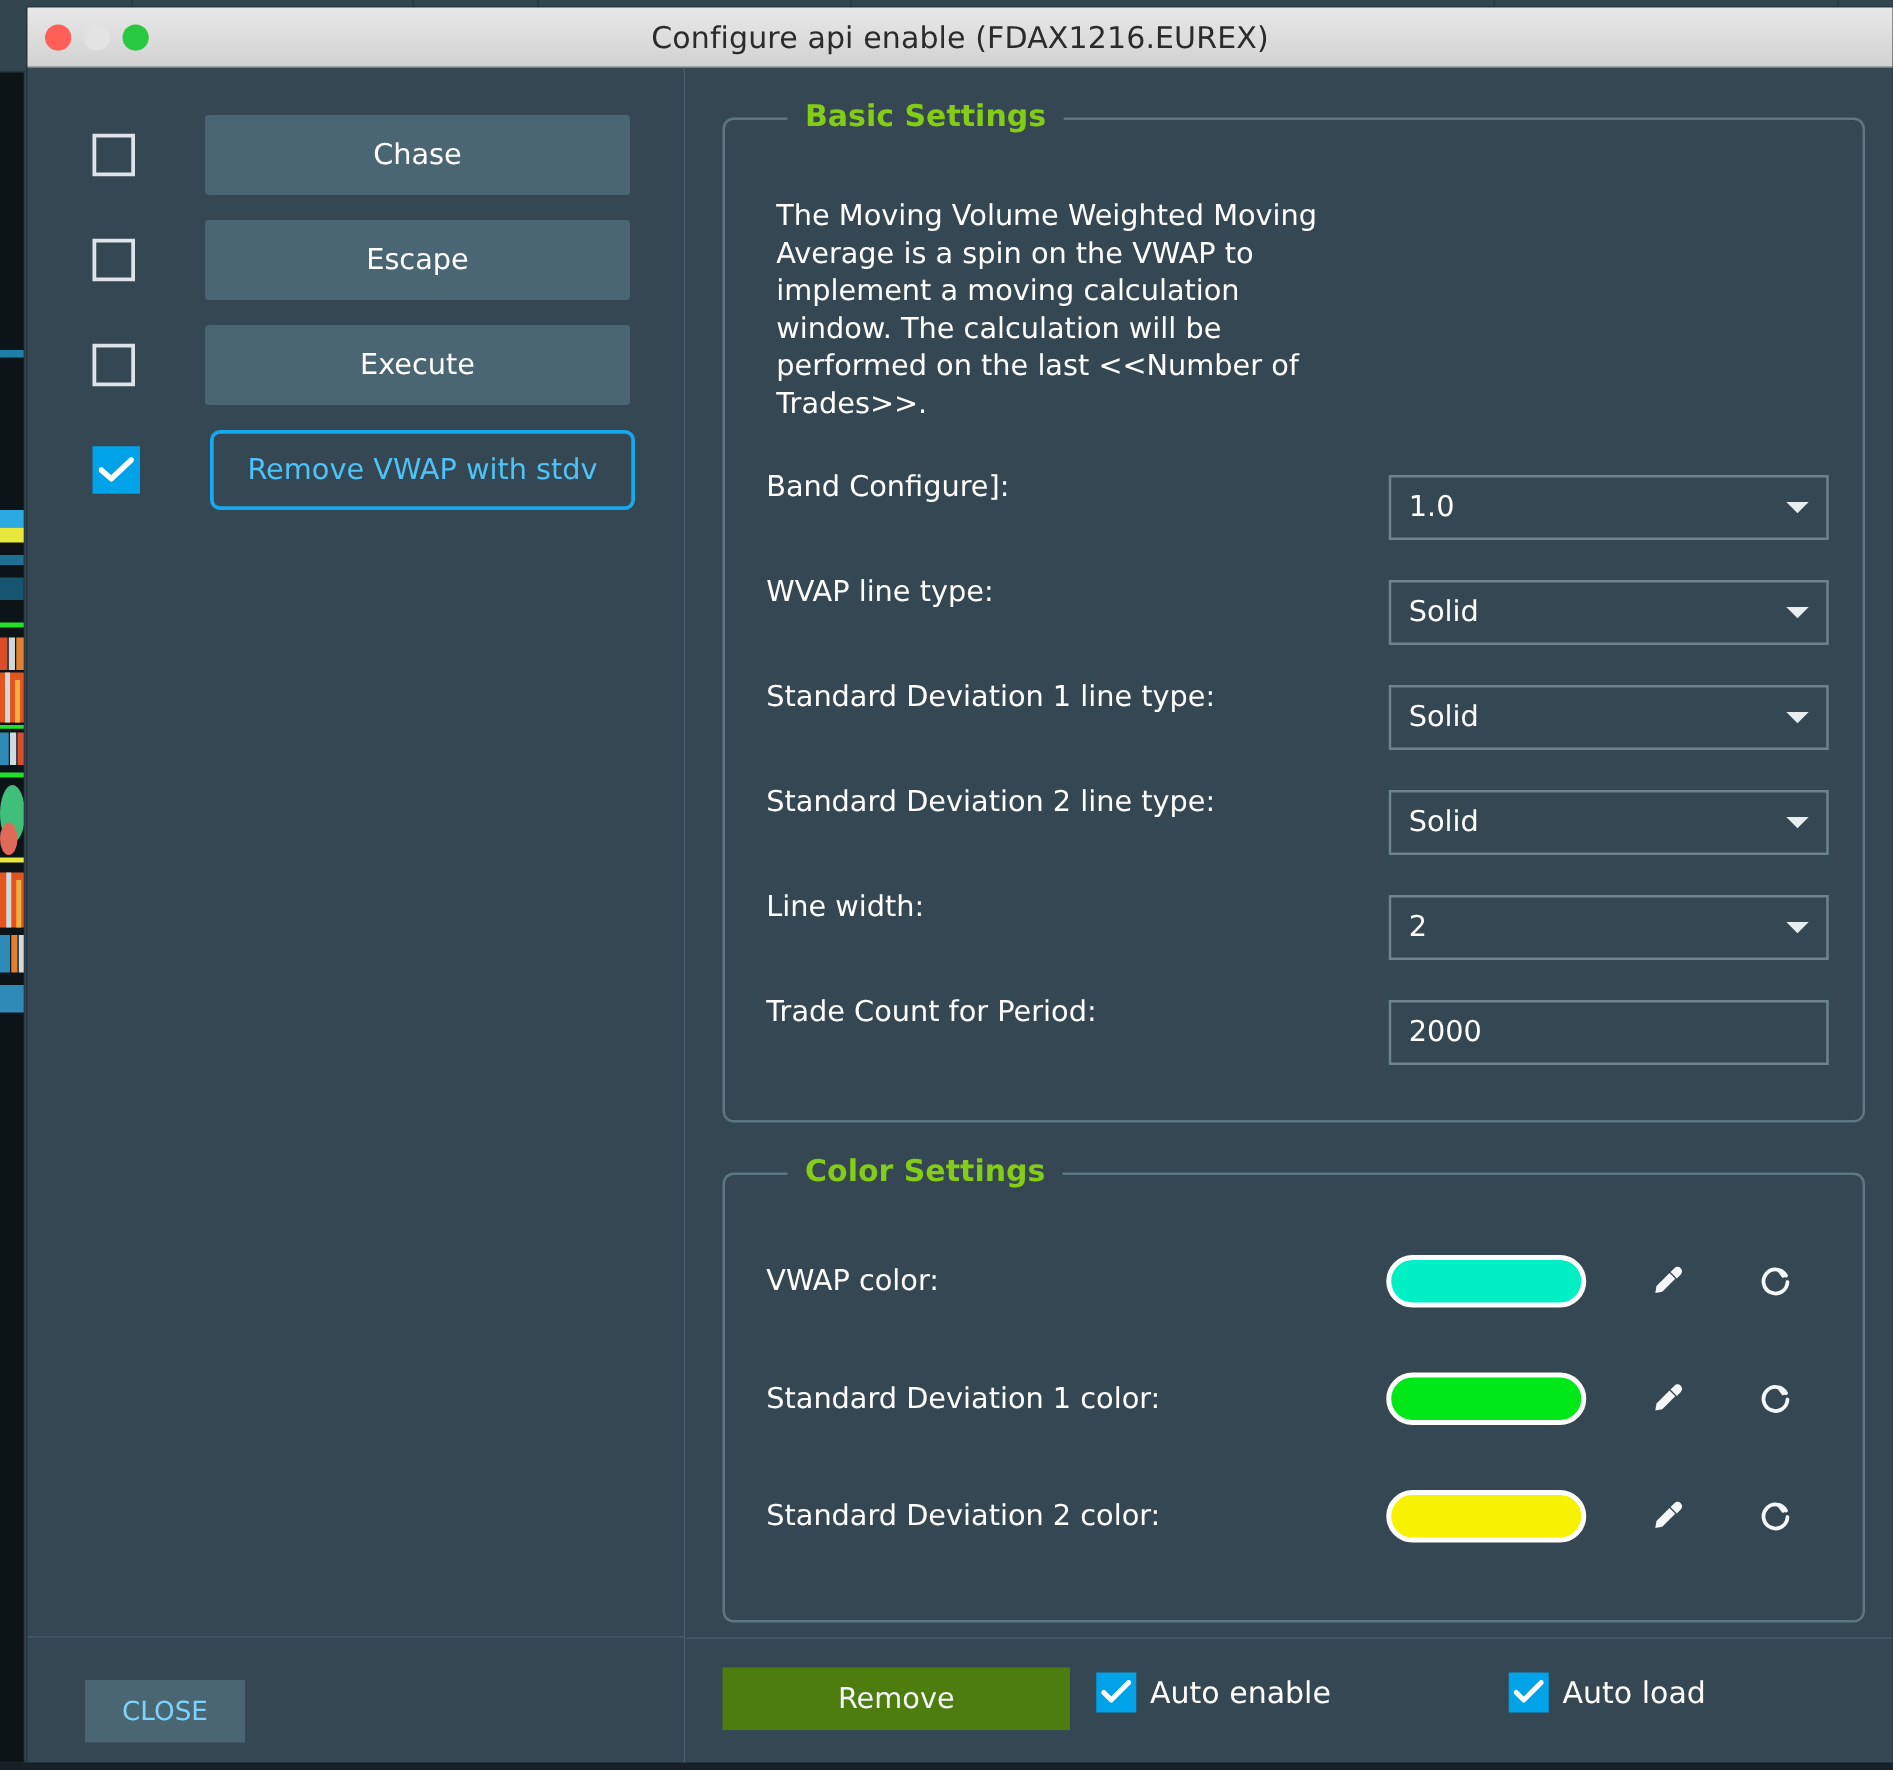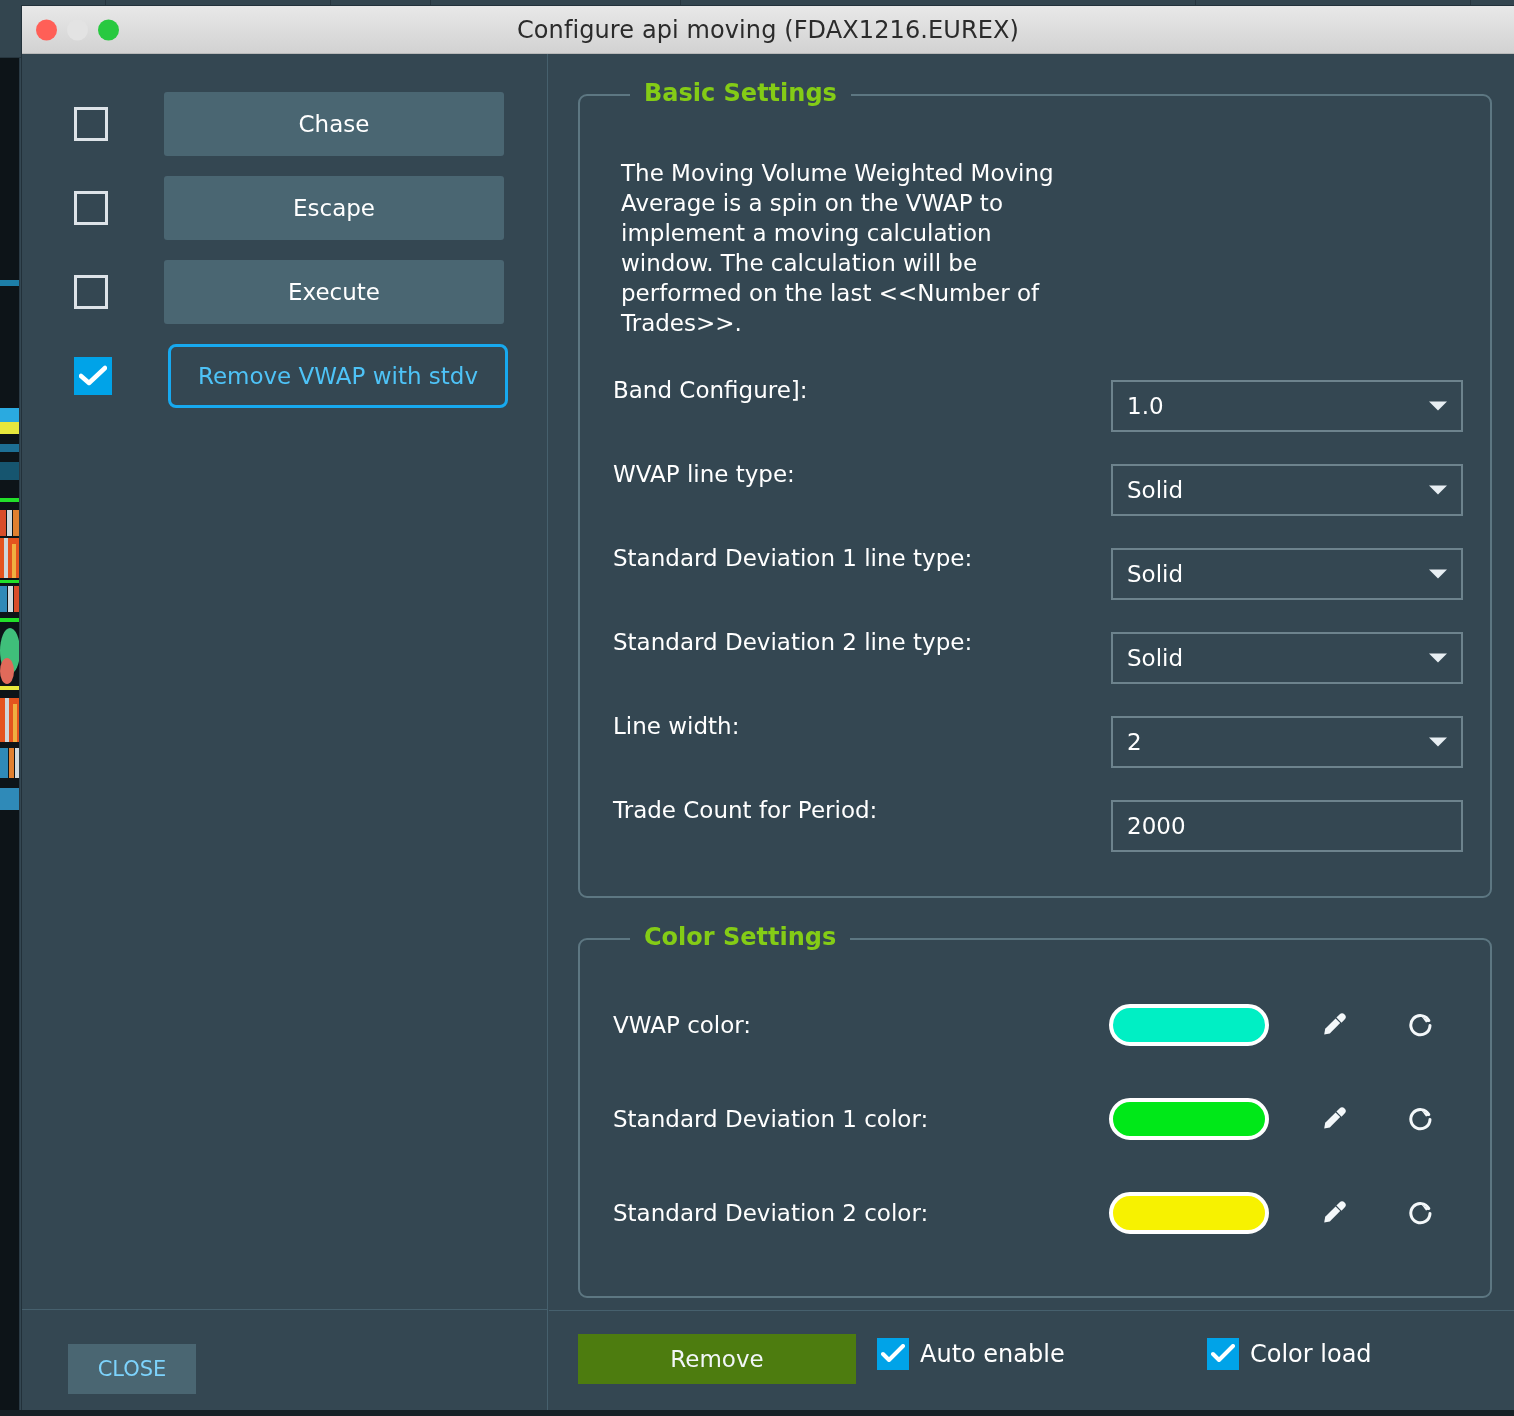--- a/index.html
+++ b/index.html
@@ -402,21 +402,21 @@
 </div>
 
 <div id="dialog">
 
   <div id="titlebar">
     <div class="traffic">
       <span class="light red"></span>
       <span class="light yellow"></span>
       <span class="light green"></span>
     </div>
-    <div id="title-text">Configure api moving (FDAX1216.EUREX)</div>
+    <div id="title-text">Configure api enable (FDAX1216.EUREX)</div>
   </div>
 
   <div id="body">
 
     <div id="left-panel">
 
       <div id="plugin-list">
 
         <div class="plugin-row">
           <span class="cb"></span>
@@ -584,21 +584,21 @@
           </span>
           <span>Auto enable</span>
         </div>
 
         <div class="bottom-check" id="auto-load-check">
           <span class="bcb">
             <svg width="24" height="20" viewBox="0 0 24 20">
               <path d="M2 10 L8 16 L22 2" stroke="#ffffff" stroke-width="4" fill="none" stroke-linecap="round" stroke-linejoin="round"></path>
             </svg>
           </span>
-          <span>Color load</span>
+          <span>Auto load</span>
         </div>
       </div>
 
     </div>
   </div>
 </div>
 
 <div id="window-bottom-strip"></div>
 
 </body></html>

